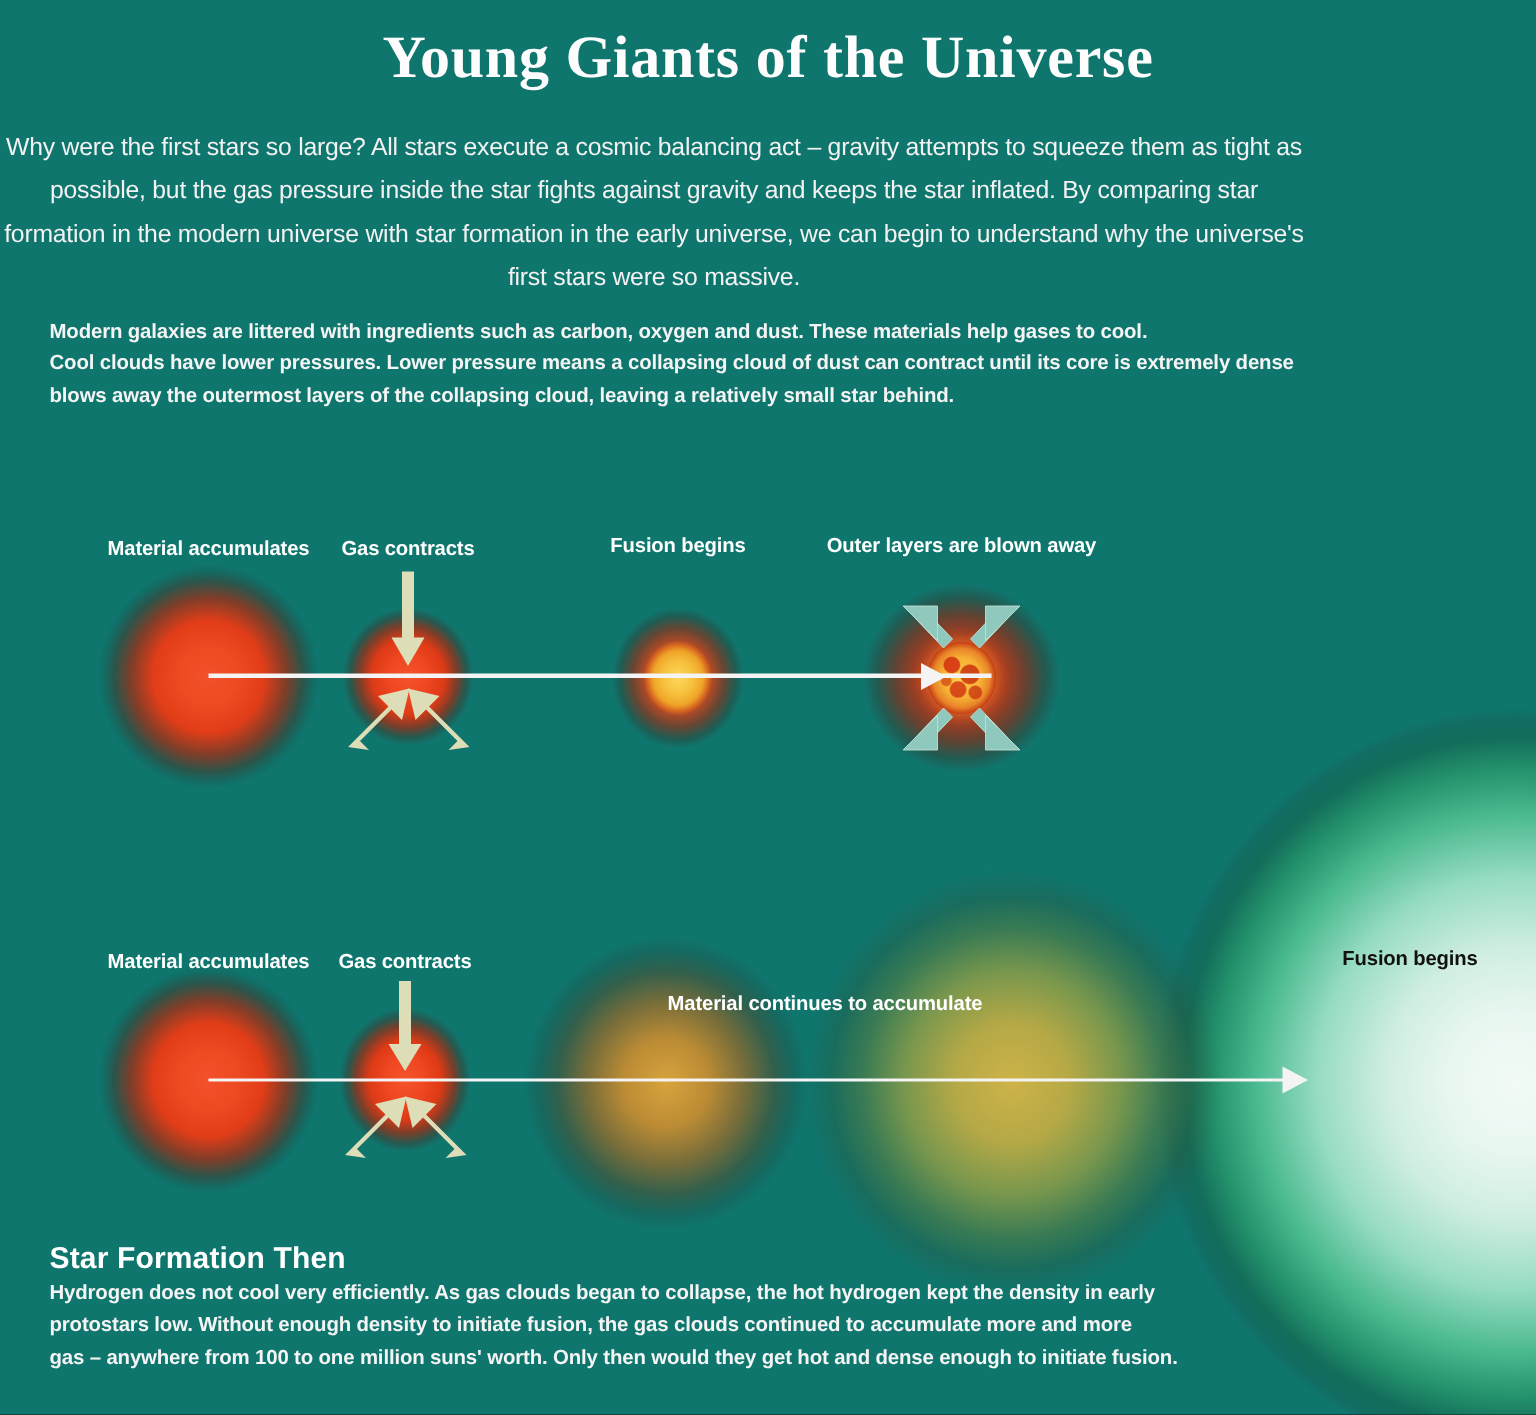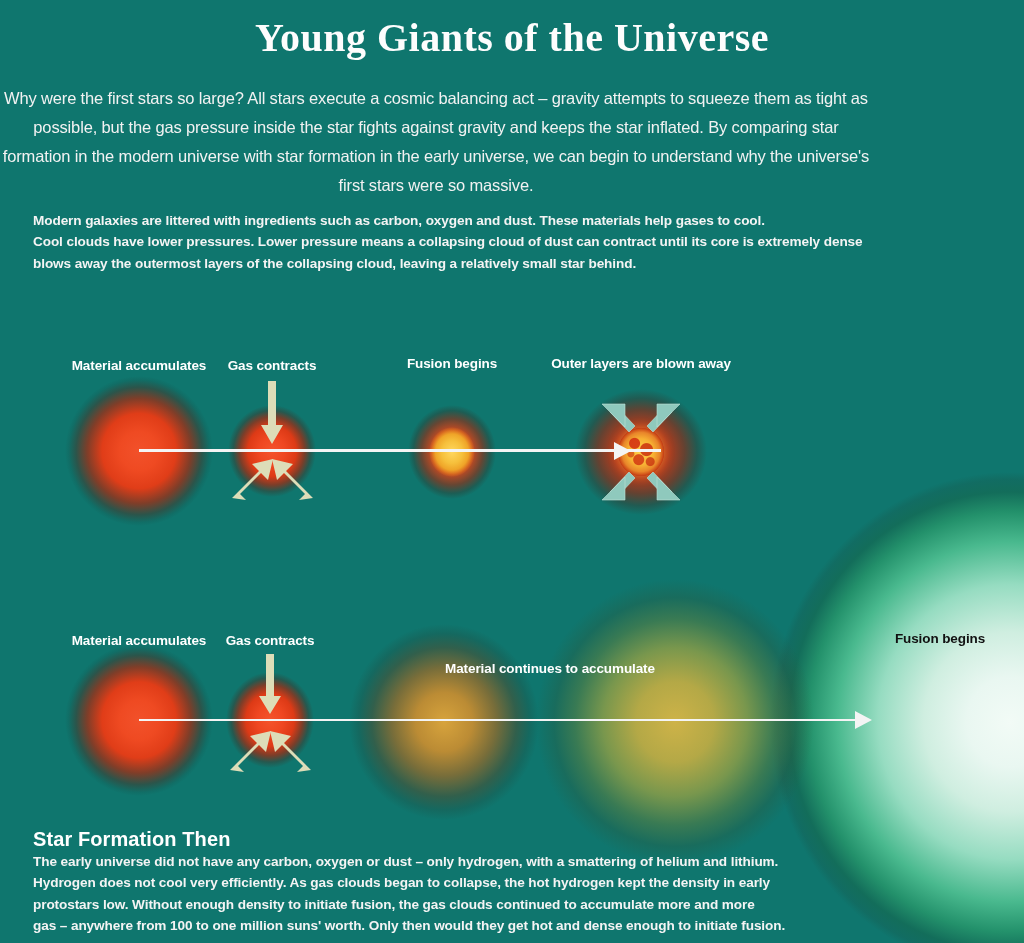--- a/index.html
+++ b/index.html
@@ -230,20 +230,19 @@
     <div class="sec-body">
       <div>Modern galaxies are littered with ingredients such as carbon, oxygen and dust. These materials help gases to cool.</div>
       <div>Cool clouds have lower pressures. Lower pressure means a collapsing cloud of dust can contract until its core is extremely dense</div>
       <div>blows away the outermost layers of the collapsing cloud, leaving a relatively small star behind.</div>
     </div>
   </div>
 
   <div id="then-block">
     <div class="sec-head">Star Formation Then</div>
     <div class="sec-body">
-      <div>The early universe did not have any carbon, oxygen or dust – only hydrogen, with a smattering of helium and lithium.</div>
       <div>Hydrogen does not cool very efficiently. As gas clouds began to collapse, the hot hydrogen kept the density in early</div>
       <div>protostars low. Without enough density to initiate fusion, the gas clouds continued to accumulate more and more</div>
       <div>gas – anywhere from 100 to one million suns' worth. Only then would they get hot and dense enough to initiate fusion.</div>
     </div>
   </div>
 
 </div>
 
 </body></html>

